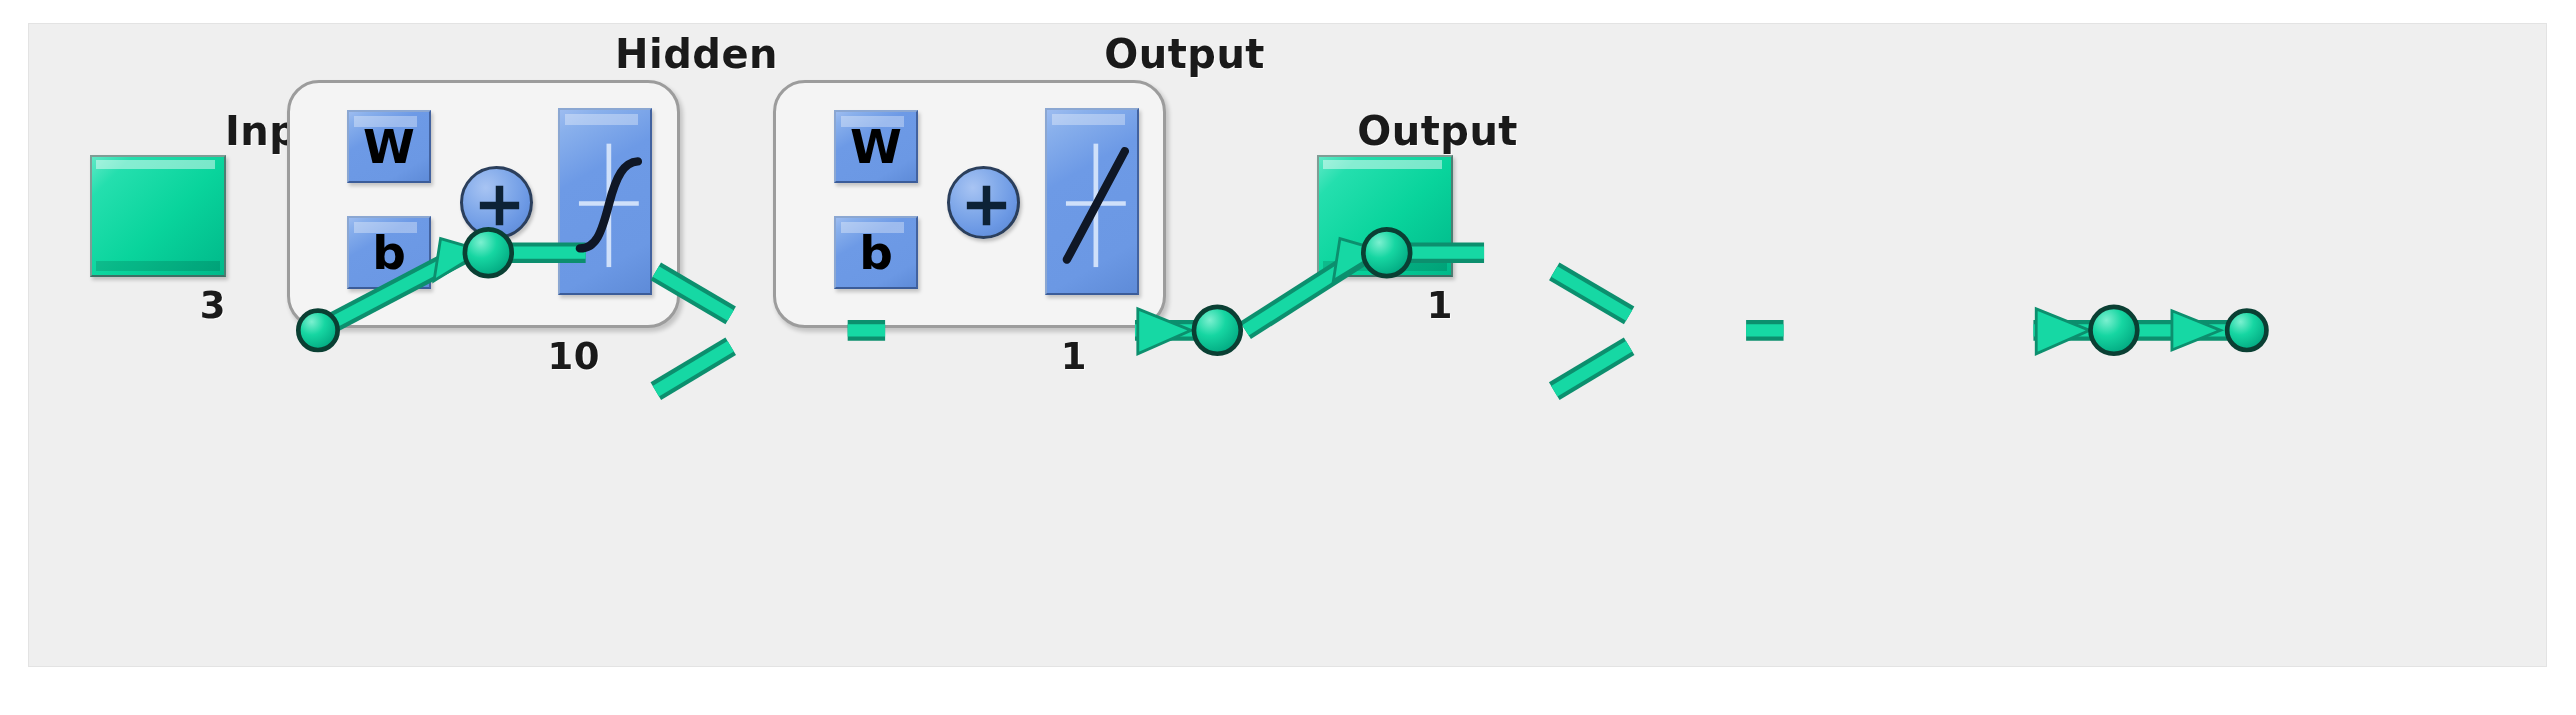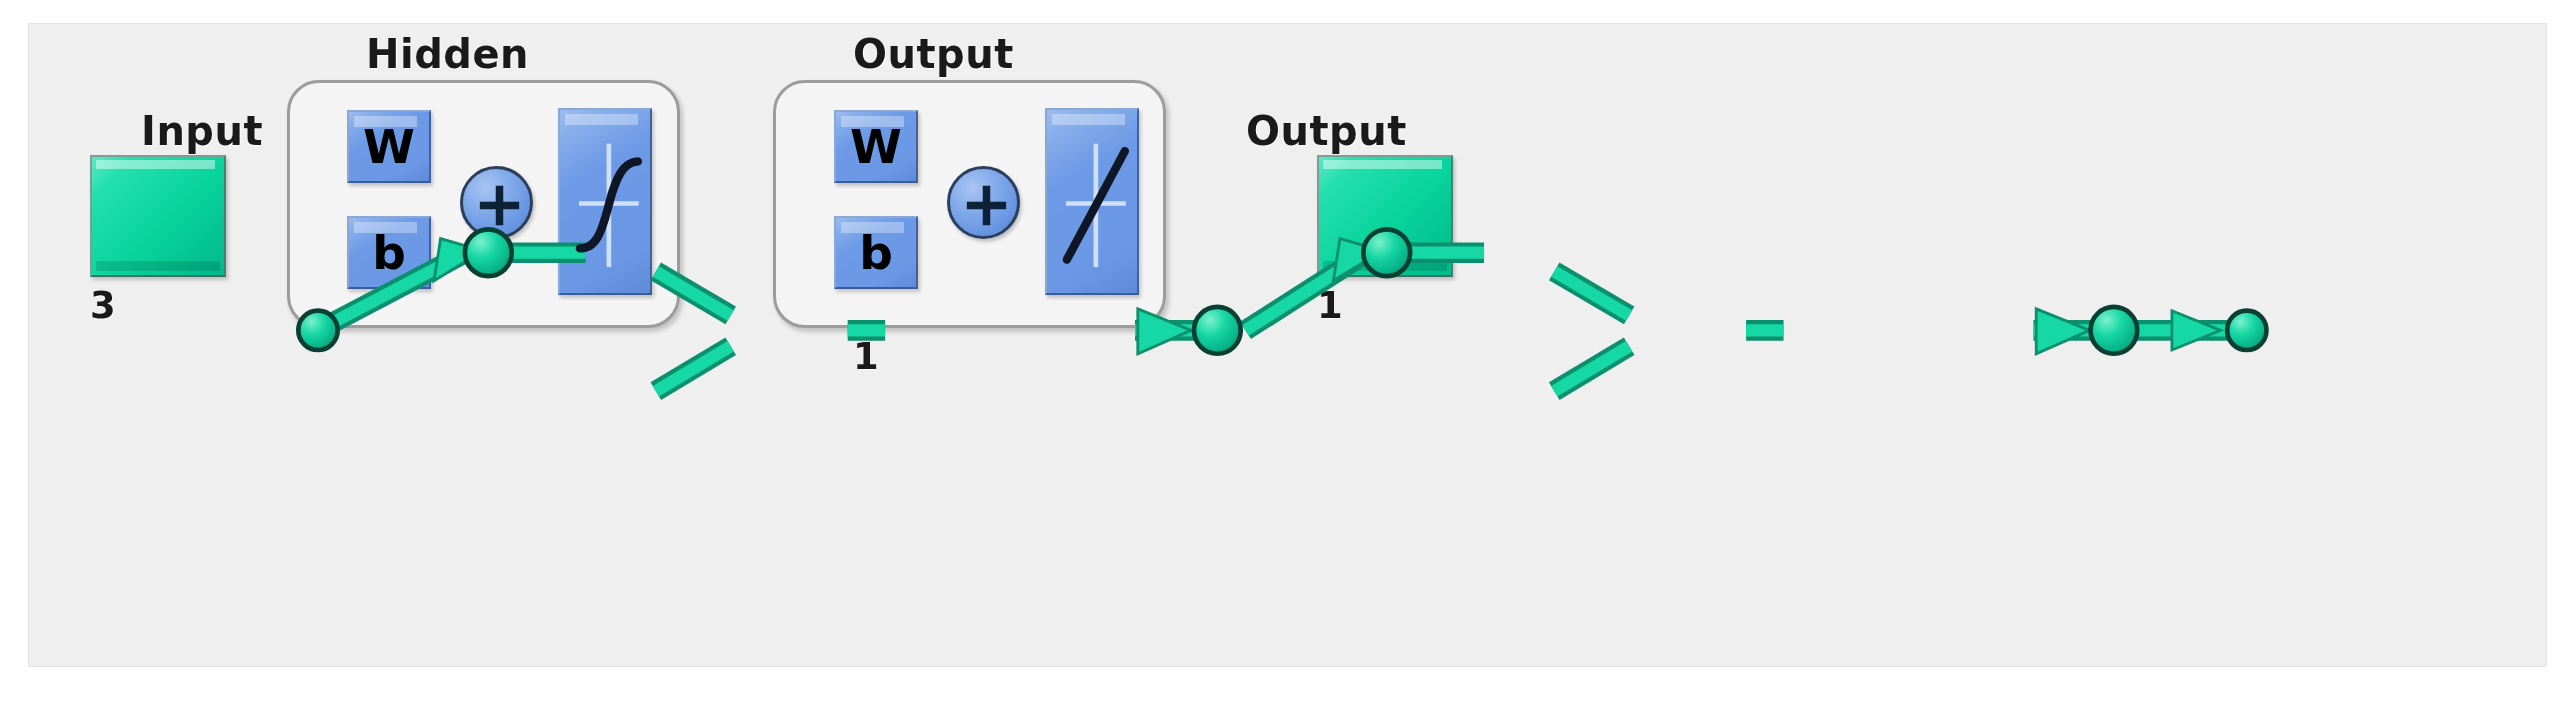--- a/index.html
+++ b/index.html
@@ -21,21 +21,21 @@
     border:0.9px solid #e3e3e3;
     box-sizing:border-box;
   }
 
   
   .cap{
     position:absolute;
     font-weight:bold;
     color:#1a1a1a;
     white-space:nowrap;
-    text-align:left;
+    text-align:right;
     text-shadow:0.9px 0.9px 0 rgba(255,255,255,.85);
     letter-spacing:0.5px;
   }
   .cap-top{font-size:40px;}
   .cap-num{font-size:37px;}
 
   
   .io-box{
     position:absolute;
     box-sizing:border-box;
@@ -134,20 +134,21 @@
     </div>
 
     <div class="blk" style="left:529px; top:84px; width:94px; height:187px;">
       <svg class="act-svg" width="94" height="187" viewBox="0 0 100 200">
         <path d="M20 100 L84 100" stroke="#cfe0fa" stroke-width="5"></path>
         <path d="M52 36 L52 168" stroke="#cfe0fa" stroke-width="5"></path>
         <path d="M21 148 C38 148, 44 132, 52 101 C60 70, 68 56, 83 55" fill="none" stroke="#0f1726" stroke-width="9" stroke-linecap="round"></path>
       </svg>
     </div>
 
+    <div class="cap cap-num" style="left:337px; top:311px; width:234px;">10</div>
 
     <div class="cap cap-top" style="left:824px; top:7.5px; width:412px;">Output</div>
 
     <div class="layer-panel" style="left:744px; top:56px; width:393px; height:248px;"></div>
 
     <div class="blk" style="left:805px; top:86px; width:84px; height:73px;">
       <span class="blk-label">W</span>
     </div>
 
     <div class="blk" style="left:805px; top:192px; width:84px; height:73px;">

